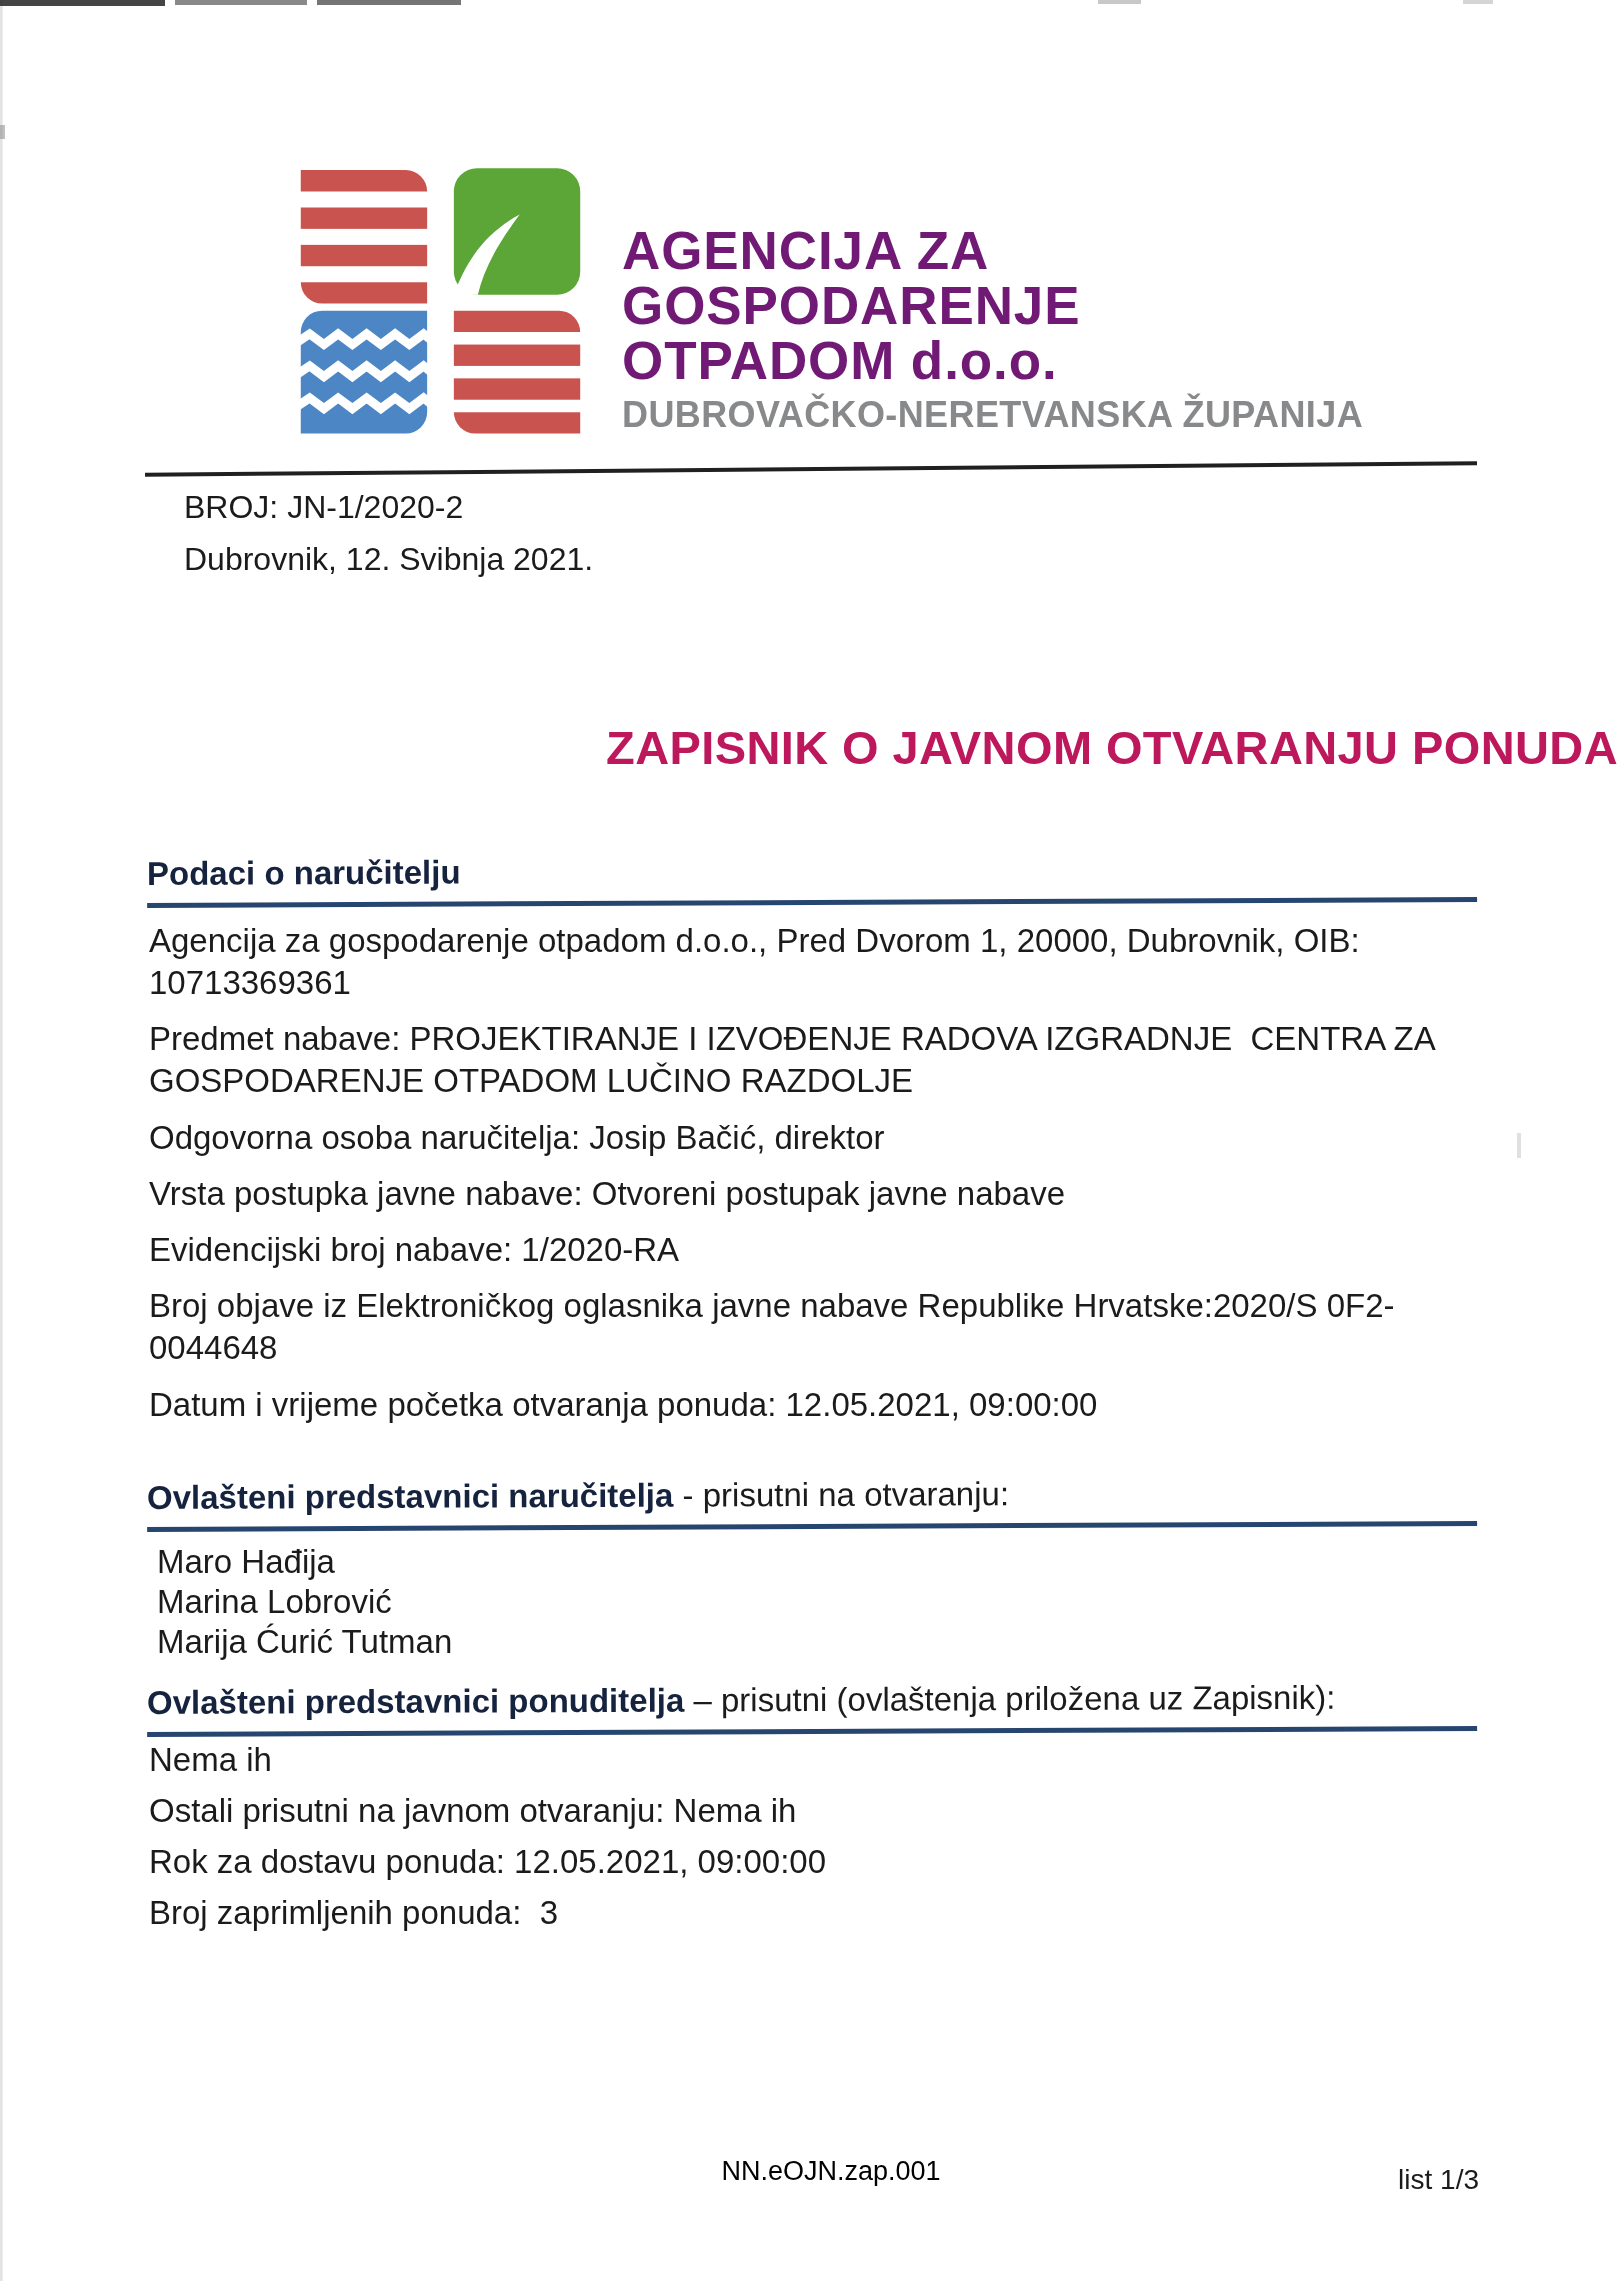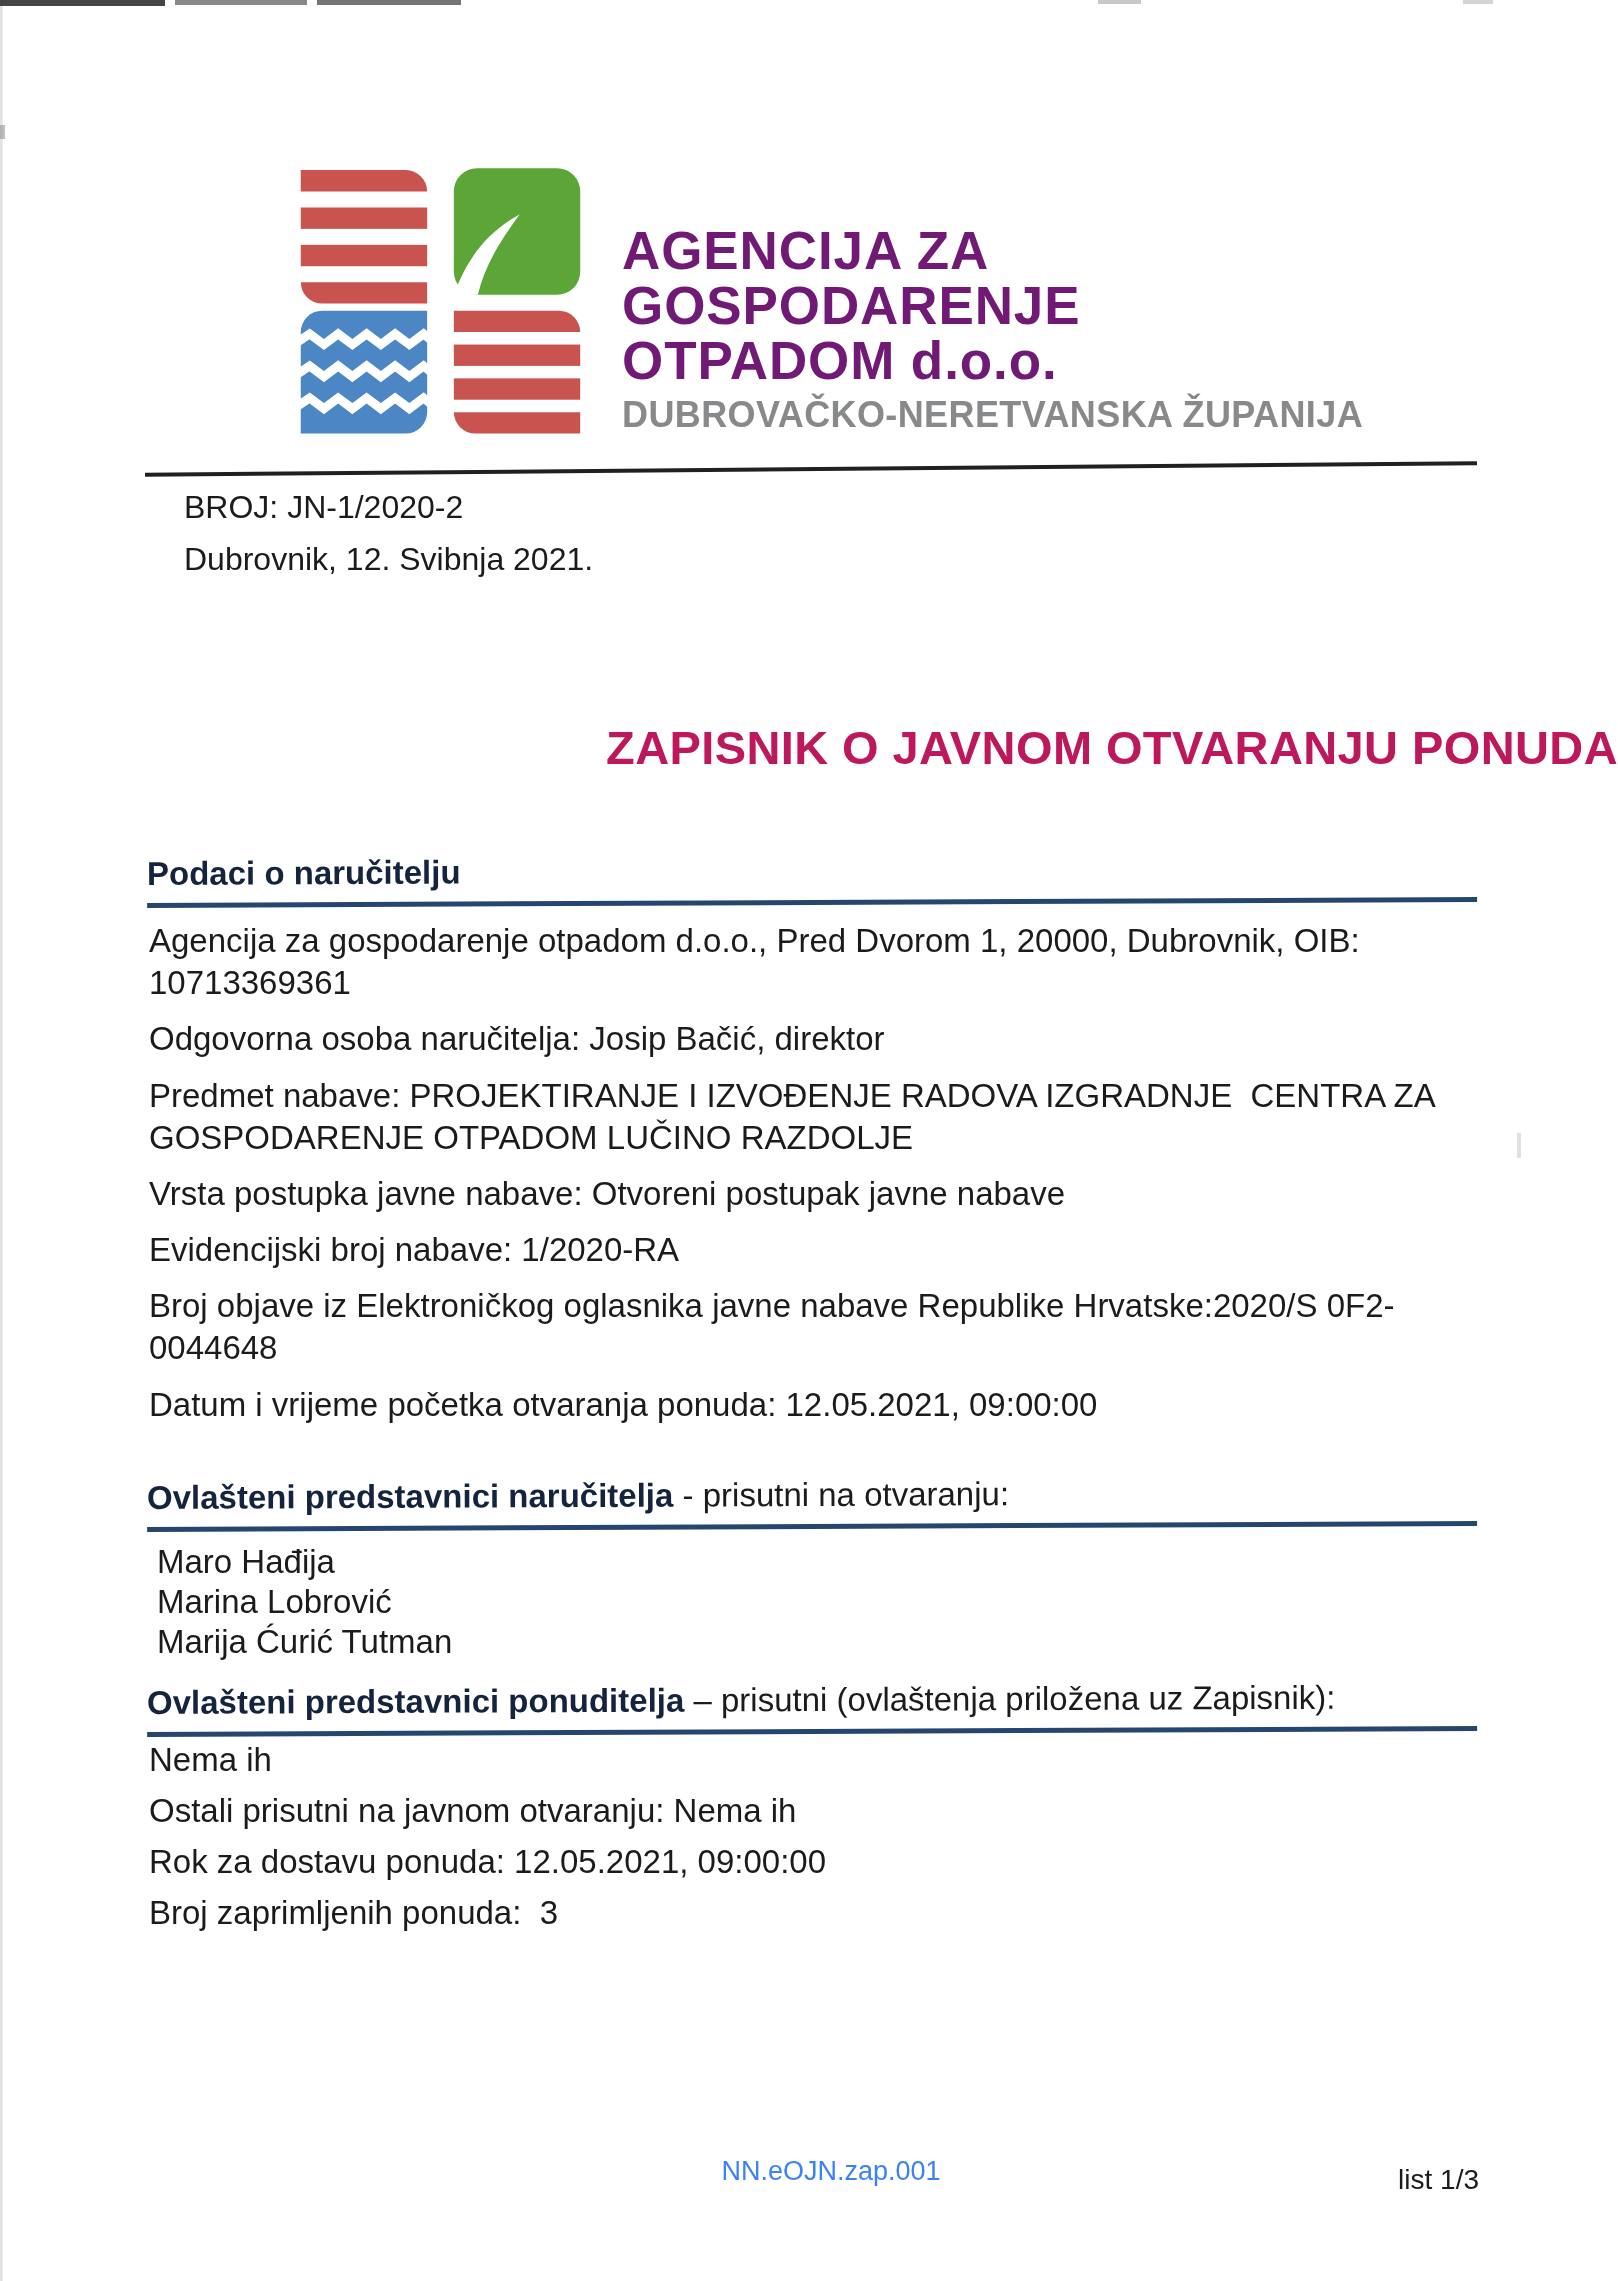--- a/index.html
+++ b/index.html
@@ -64,21 +64,21 @@
 
   .paragraphs{left:149px;width:1328px;}
   .buyer-paragraphs{top:920px;}
   .bidder-paragraphs{top:1739px;}
   .para{margin-bottom:14.3px;}
   .bidder-paragraphs .para{margin-bottom:9px;}
   .tline{font-size:33px;line-height:42px;color:#1b1b1b;white-space:pre-wrap;}
   .names-list{left:149px;top:1542px;width:1328px;}
   .name-line{line-height:40px;margin-left:8px;}
 
-  .footer-doc-code{left:0;right:0;top:2156px;text-align:center;font-size:27px;color:#3b82f6;margin-left:44px;}
+  .footer-doc-code{left:0;right:0;top:2156px;text-align:center;font-size:27px;color:#000000;margin-left:44px;}
   .footer-page{right:139px;top:2164px;font-size:28px;color:#1b1b1b;}
 </style>
 </head>
 <body>
 
 <div class="page">
 
   <div class="artifact artifact-bar1"></div>
   <div class="artifact artifact-bar2"></div>
   <div class="artifact artifact-bar3"></div>
@@ -126,25 +126,25 @@
 
   <div class="abs section-heading heading-buyer">
     <span class="heading-bold">Podaci o naručitelju</span><span class="heading-rest"></span>
   </div>
   <div class="abs paragraphs buyer-paragraphs">
       <div class="para">
         <div class="tline">Agencija za gospodarenje otpadom d.o.o., Pred Dvorom 1, 20000, Dubrovnik, OIB:</div>
         <div class="tline">10713369361</div>
       </div>
       <div class="para">
-        <div class="tline">Odgovorna osoba naručitelja: Josip Bačić, direktor</div>
+        <div class="tline">Predmet nabave: PROJEKTIRANJE I IZVOĐENJE RADOVA IZGRADNJE  CENTRA ZA</div>
+        <div class="tline">GOSPODARENJE OTPADOM LUČINO RAZDOLJE</div>
       </div>
       <div class="para">
-        <div class="tline">Predmet nabave: PROJEKTIRANJE I IZVOĐENJE RADOVA IZGRADNJE  CENTRA ZA</div>
-        <div class="tline">GOSPODARENJE OTPADOM LUČINO RAZDOLJE</div>
+        <div class="tline">Odgovorna osoba naručitelja: Josip Bačić, direktor</div>
       </div>
       <div class="para">
         <div class="tline">Vrsta postupka javne nabave: Otvoreni postupak javne nabave</div>
       </div>
       <div class="para">
         <div class="tline">Evidencijski broj nabave: 1/2020-RA</div>
       </div>
       <div class="para">
         <div class="tline">Broj objave iz Elektroničkog oglasnika javne nabave Republike Hrvatske:2020/S 0F2-</div>
         <div class="tline">0044648</div>

